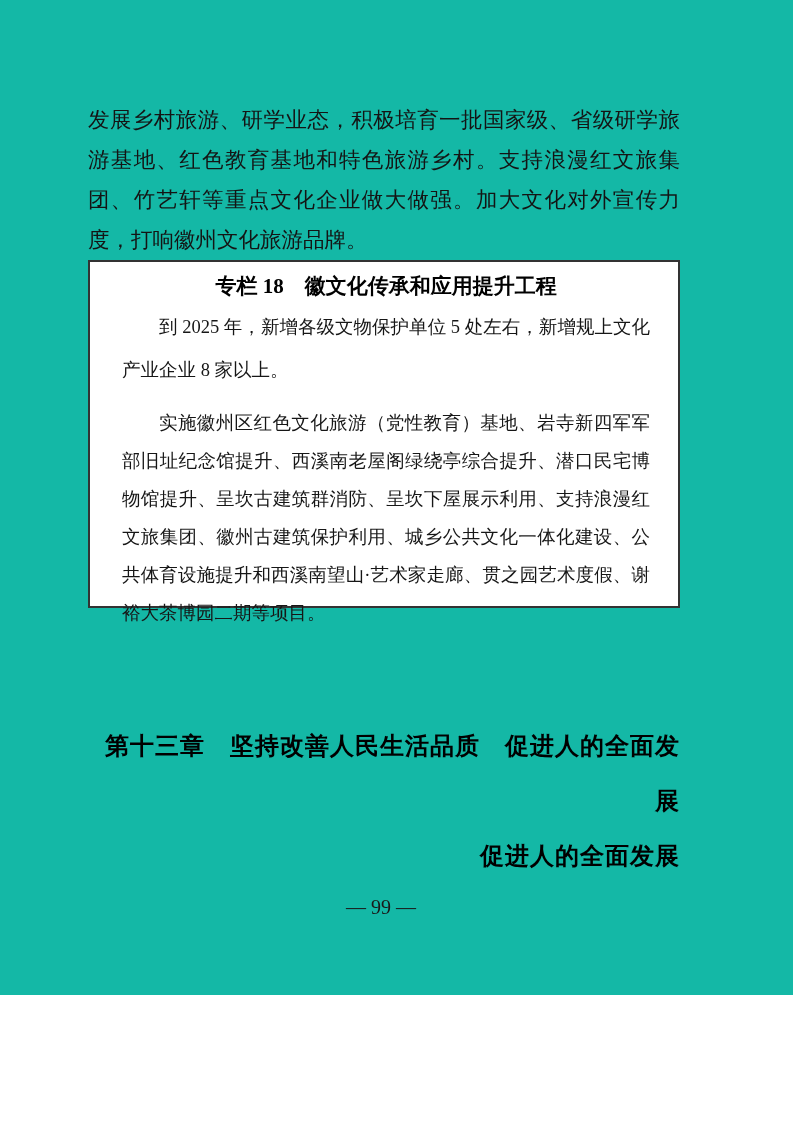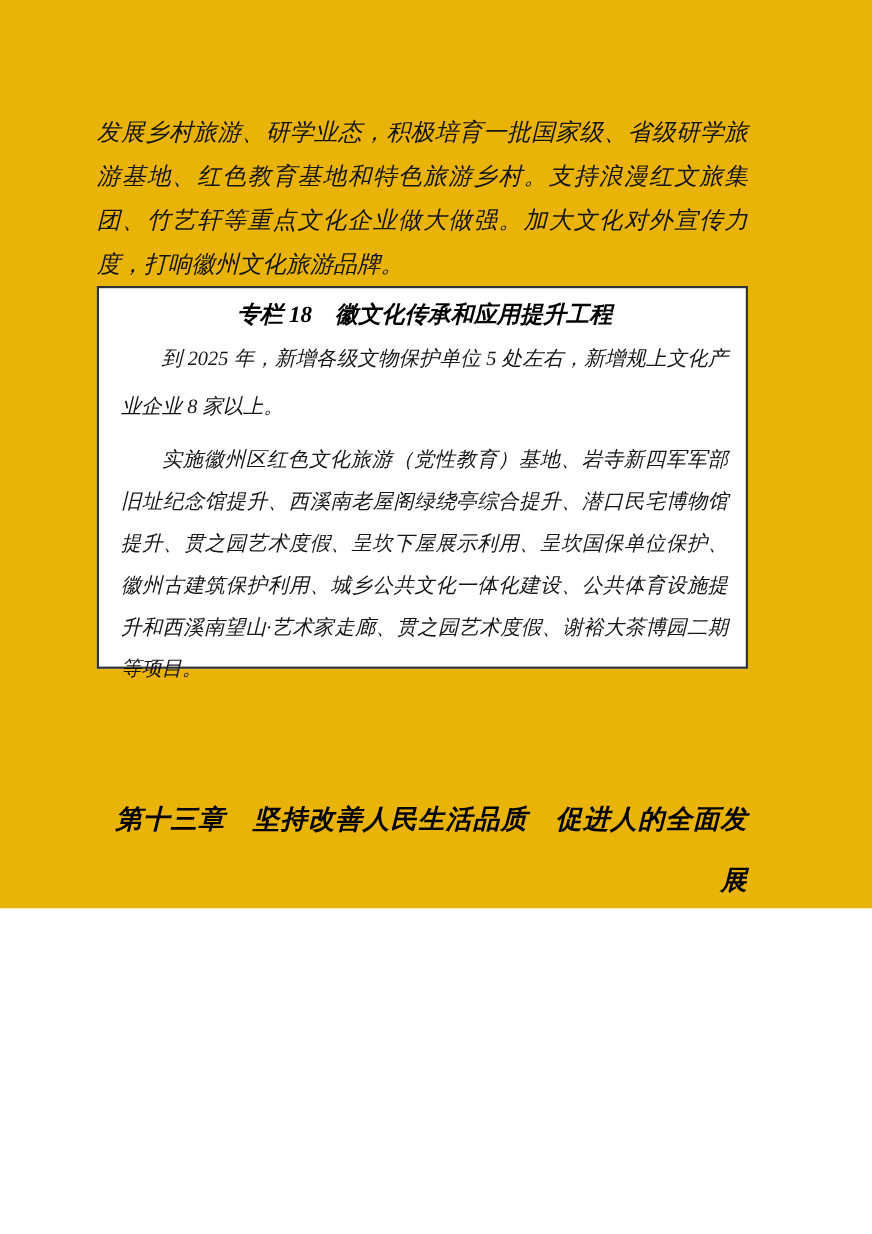--- a/index.html
+++ b/index.html
@@ -3,29 +3,28 @@
 <meta charset="utf-8">
 <style>
   html, body {
     margin: 0;
     padding: 0;
     background: #ffffff;
   }
   .page {
     position: relative;
     width: 793px;
-    height: 826px;
+    height: 995px;
     margin: 0;
     box-sizing: border-box;
     padding: 100px 113px 0 88px;
-    background: #eab308;
+    background: #14b8a6;
     color: #111111;
     font-family: "Liberation Serif", "DejaVu Serif", serif;
     overflow: hidden;
-    font-style: italic;
   }
   .para {
     margin: 0;
     font-size: 21.5px;
     line-height: 40px;
     text-align: justify;
     text-justify: inter-ideograph;
     color: #141414;
   }
   .para-top {
@@ -41,21 +40,21 @@
   }
   .box-title {
     font-size: 21px;
     font-weight: bold;
     line-height: 36px;
     text-align: center;
     color: #000000;
     font-family: "Liberation Serif", "DejaVu Serif", serif;
   }
   .box-para {
-    margin: 0;
+    margin: 12px;
     font-size: 18.5px;
     text-align: justify;
     text-justify: inter-ideograph;
     text-indent: 2em;
     color: #161616;
   }
   .box-para-1 {
     margin-top: 2px;
     line-height: 43px;
   }
@@ -93,21 +92,21 @@
 </head>
 <body>
 
 <div class="page">
 
   <p class="para para-top">发展乡村旅游、研学业态，积极培育一批国家级、省级研学旅游基地、红色教育基地和特色旅游乡村。支持浪漫红文旅集团、竹艺轩等重点文化企业做大做强。加大文化对外宣传力度，打响徽州文化旅游品牌。</p>
 
   <div class="feature-box">
     <div class="box-title">专栏 18　徽文化传承和应用提升工程</div>
     <p class="box-para box-para-1">到 2025 年，新增各级文物保护单位 5 处左右，新增规上文化产业企业 8 家以上。</p>
-    <p class="box-para box-para-2">实施徽州区红色文化旅游（党性教育）基地、岩寺新四军军部旧址纪念馆提升、西溪南老屋阁绿绕亭综合提升、潜口民宅博物馆提升、贯之园艺术度假、呈坎下屋展示利用、呈坎国保单位保护、徽州古建筑保护利用、城乡公共文化一体化建设、公共体育设施提升和西溪南望山·艺术家走廊、贯之园艺术度假、谢裕大茶博园二期等项目。</p>
+    <p class="box-para box-para-2">实施徽州区红色文化旅游（党性教育）基地、岩寺新四军军部旧址纪念馆提升、西溪南老屋阁绿绕亭综合提升、潜口民宅博物馆提升、呈坎古建筑群消防、呈坎下屋展示利用、支持浪漫红文旅集团、徽州古建筑保护利用、城乡公共文化一体化建设、公共体育设施提升和西溪南望山·艺术家走廊、贯之园艺术度假、谢裕大茶博园二期等项目。</p>
   </div>
 
   <h1 class="chapter">
     <span class="chapter-line">第十三章　坚持改善人民生活品质　促进人的全面发展</span>
     <span class="chapter-line">促进人的全面发展</span>
   </h1>
 
 
   <div class="page-number">— 99 —</div>
 

